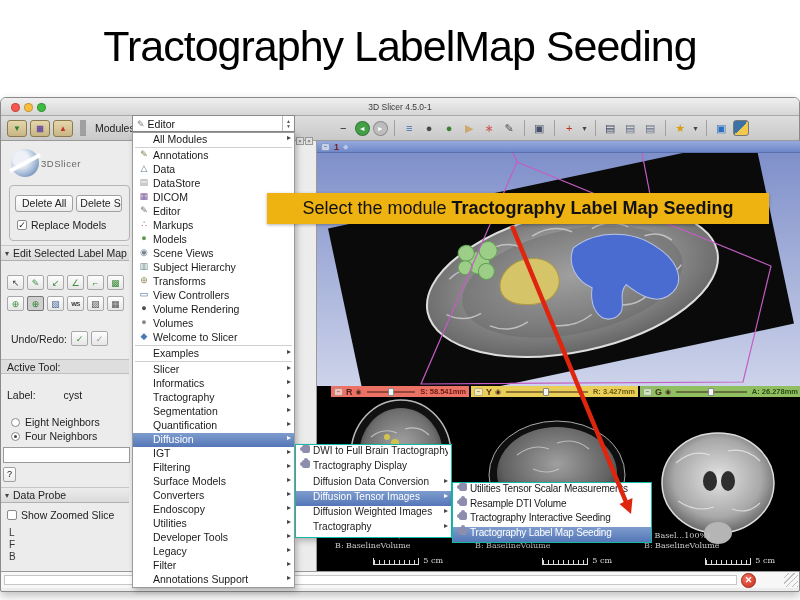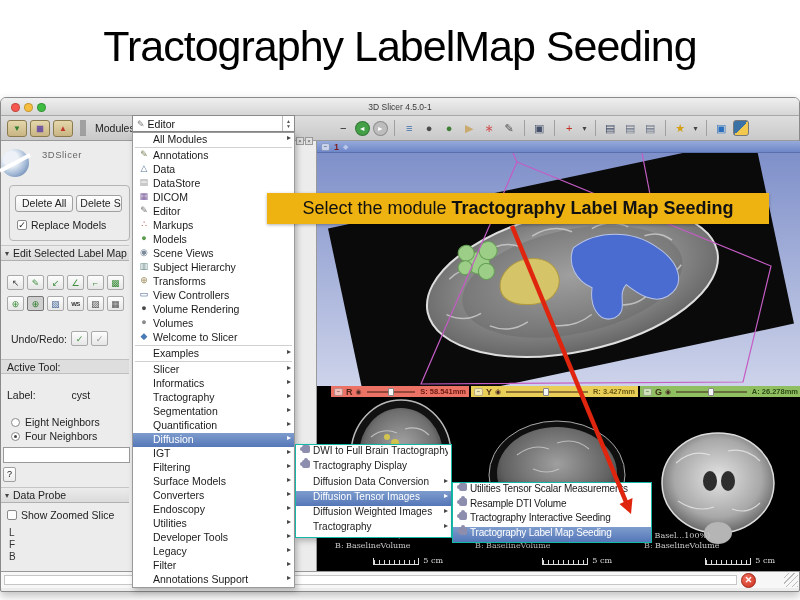--- a/index.html
+++ b/index.html
@@ -39,21 +39,21 @@
   .lens::after{content:"";position:absolute;left:6px;top:7px;width:4px;height:1.5px;background:#a8872a;transform:rotate(45deg)}
   .tb-spacer{width:172px;height:1px}
   .tb-icons{display:flex;align-items:center;gap:3px}
 
   
   .left-region{position:absolute;left:0;top:43px;width:316px;height:430px;background:#ececec;
                border-right:1px solid #9a9a9a}
   .pane-icons{position:absolute;left:295px;top:-4px;display:flex;gap:1px}
   .pane-icons span{width:8px;height:8px;border:1px solid #999;background:#e0e0e0;font-size:6px;line-height:6px;
                    text-align:center;color:#555}
-  .logo-row{position:absolute;left:0;top:8px;display:flex;align-items:flex-start;gap:13px}
+  .logo-row{position:absolute;left:10px;top:8px;display:flex;align-items:center;gap:2px}
   .logo-mark{width:28px;height:28px;border-radius:50%;position:relative;
              background:radial-gradient(circle at 35% 35%,#eef2f8 0 28%,#9fb6d4 62%,#4a6b9a)}
   .logo-mark::after{content:"";position:absolute;left:-3px;top:12px;width:34px;height:4px;background:#fff;transform:rotate(-28deg)}
   .logo-word{font-size:9.5px;color:#666;letter-spacing:.5px}
   .groupbox{position:absolute;left:8px;top:44px;width:121px;height:56px;border:1px solid #b5b5b5;border-radius:4px}
   .btn-row{position:absolute;left:14px;top:54px;display:flex;gap:3px}
   .mac-btn{height:17px;border:1px solid #a0a0a0;border-radius:3px;background:linear-gradient(#fff,#ececec);
            font-size:10.5px;color:#222;padding:0 6px;line-height:15px;white-space:nowrap}
   .mac-btn.cut{width:46px;overflow:hidden;padding:0 3px}
   .check-row{position:absolute;display:flex;align-items:center;gap:4px;font-size:10.5px;color:#222}
@@ -67,21 +67,21 @@
   .tools-grid{position:absolute;left:6px;top:134px;display:grid;grid-template-columns:repeat(6,17px);
               grid-auto-rows:15px;gap:6px 3px}
   .tool-btn{width:17px;height:15px;border:1px solid #a8a8a8;border-radius:2px;display:flex;align-items:center;
             justify-content:center;background:linear-gradient(#fdfdfd,#e6e6e6);font-size:9px;overflow:hidden}
   .tool-btn.pressed{background:#d0d0d0;border-color:#777}
   .tool-btn.small{font-size:6px;font-weight:bold;letter-spacing:-.5px}
   .undo-row{position:absolute;left:10px;top:190px;display:flex;align-items:center;gap:4px;font-size:10.5px;color:#222}
   .bar-label{position:absolute;left:0;right:187px;height:15px;line-height:15px;padding-left:6px;font-size:10.5px;
              color:#222;background:#dedede;border-top:1px solid #c0c0c0;border-bottom:1px solid #c0c0c0}
   .label-row{position:absolute;left:6px;top:248px;width:120px;font-size:10.5px;color:#222;display:flex}
-  .label-row .val{margin-left:36px}
+  .label-row .val{margin-left:28px}
   .radio-row{display:flex;align-items:center;gap:5px;font-size:10.5px;color:#222;height:14px}
   .radio-dot{width:9px;height:9px;border-radius:50%;border:1px solid #8a8a8a;background:#fff;position:relative}
   .radio-dot.on::after{content:"";position:absolute;inset:2px;border-radius:50%;background:#444}
   .opt-input{position:absolute;left:2px;top:306px;width:127px;height:16px;border:1px solid #9a9a9a;background:#fff}
   .help-btn{position:absolute;left:2px;top:326px;width:13px;height:15px;border:1px solid #a0a0a0;border-radius:2px;
             background:linear-gradient(#fff,#ececec);font-size:9px;text-align:center;line-height:13px}
   .probe-axes{position:absolute;left:8px;top:386px;font-size:10px;color:#333;line-height:12px}
 
   
   .viewport{position:absolute;left:316px;top:43px;width:484px;height:430px;background:#000}

